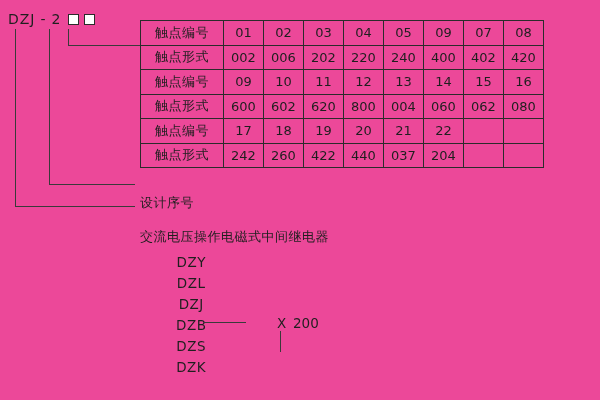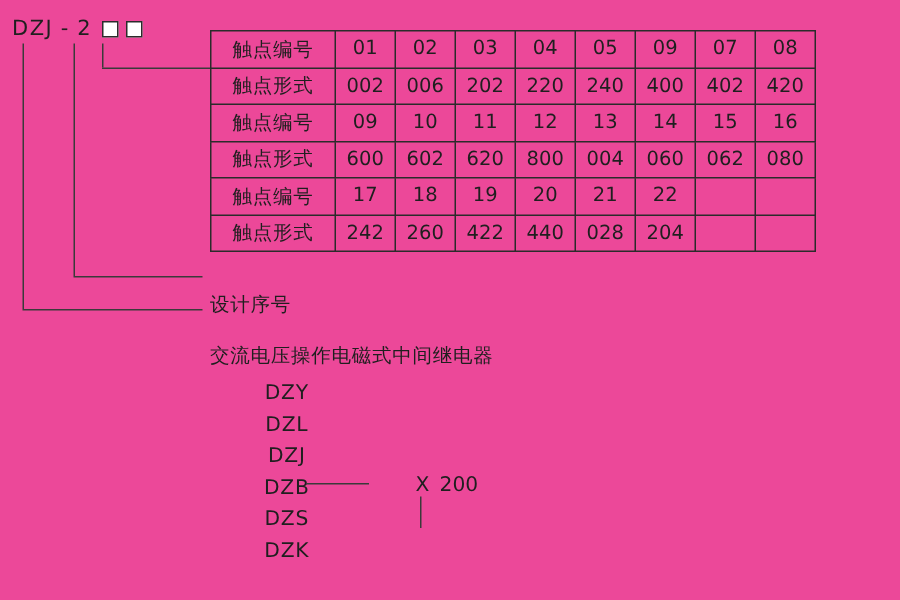--- a/index.html
+++ b/index.html
@@ -145,21 +145,21 @@
           <td>22</td>
           <td></td>
           <td></td>
         </tr>
         <tr>
           <td class="label-cell">触点形式</td>
           <td>242</td>
           <td>260</td>
           <td>422</td>
           <td>440</td>
-          <td>028</td>
+          <td>037</td>
           <td>204</td>
           <td></td>
           <td></td>
         </tr>
       </tbody>
   </table>
 
   <div class="callout" id="callout-design">设计序号</div>
   <div class="callout" id="callout-relay">交流电压操作电磁式中间继电器</div>
 

